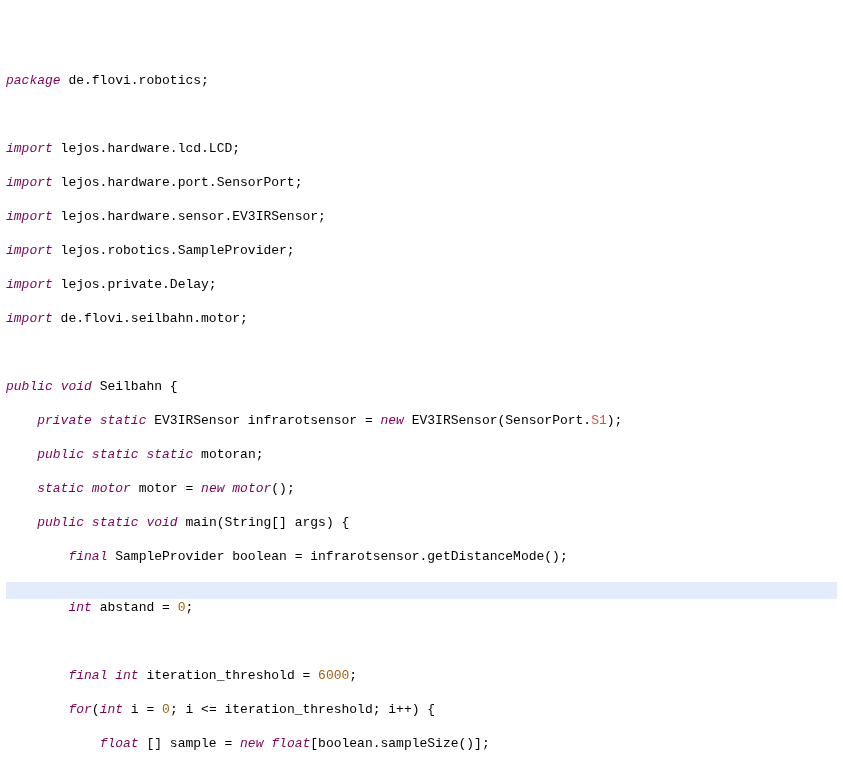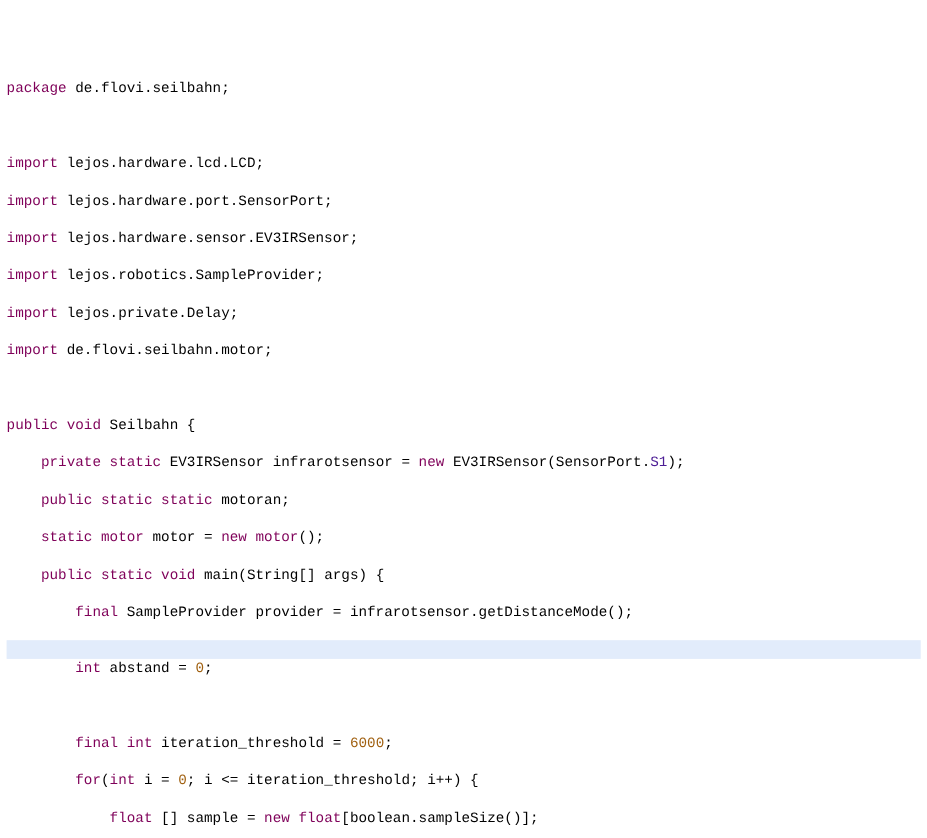--- a/index.html
+++ b/index.html
@@ -5,47 +5,47 @@
   body {
     margin: 0;
     padding: 4px 6px;
     font-family: "Courier New", monospace;
     font-size: 13px;
     line-height: 17px;
     background: #ffffff;
     color: #000000;
     white-space: pre;
   }
-  .kw       { color: #7f0059; }   
-  .str      { color: #4c1d95; }   
+  .kw       { color: #7f0059; font-style: italic; }   
+  .str      { color: #ef4444; }   
   .num      { color: #a06010; }   
   .hl       { background: #e2ecfb; display: inline-block; width: 100%; }
   
   [data-name="code-line"] { display:block; }
 </style>
 </head>
 <body>
 
 
 
-<span data-name="code-line"><span class="kw" data-name="keyword-package">package</span><span data-name="package-path"> de.flovi.seilbahn;</span></span>
+<span data-name="code-line"><span class="kw" data-name="keyword-package">package</span><span data-name="package-path"> de.flovi.robotics;</span></span>
 <span data-name="code-line"> </span>
 <span data-name="code-line"><span class="kw" data-name="keyword-import">import</span><span data-name="import-path"> lejos.hardware.lcd.LCD;</span></span>
 <span data-name="code-line"><span class="kw" data-name="keyword-import">import</span><span data-name="import-path"> lejos.hardware.port.SensorPort;</span></span>
 <span data-name="code-line"><span class="kw" data-name="keyword-import">import</span><span data-name="import-path"> lejos.hardware.sensor.EV3IRSensor;</span></span>
 <span data-name="code-line"><span class="kw" data-name="keyword-import">import</span><span data-name="import-path"> lejos.robotics.SampleProvider;</span></span>
 <span data-name="code-line"><span class="kw" data-name="keyword-import">import</span><span data-name="import-path"> lejos.private.Delay;</span></span>
 <span data-name="code-line"><span class="kw" data-name="keyword-import">import</span><span data-name="import-path"> de.flovi.seilbahn.motor;</span></span>
 <span data-name="code-line"> </span>
 <span data-name="code-line"><span class="kw" data-name="keyword-public">public</span><span> </span><span class="kw" data-name="keyword-class">void</span><span data-name="class-name"> Seilbahn {</span></span>
 <span data-name="code-line">    <span class="kw" data-name="keyword-private">private</span><span> </span><span class="kw" data-name="keyword-static">static</span><span data-name="field-decl"> EV3IRSensor infrarotsensor = </span><span class="kw" data-name="keyword-new">new</span><span data-name="ctor-call"> EV3IRSensor(SensorPort.</span><span class="str" data-name="enum-constant">S1</span><span>);</span></span>
 <span data-name="code-line">    <span class="kw" data-name="keyword-public">public</span><span> </span><span class="kw" data-name="keyword-static">static</span><span> </span><span class="kw" data-name="keyword-boolean">static</span><span data-name="field-name"> motoran;</span></span>
 <span data-name="code-line">    <span class="kw" data-name="keyword-static">static</span><span> </span><span class="kw" data-name="type-motor">motor</span><span data-name="field-decl"> motor = </span><span class="kw" data-name="keyword-new">new</span><span> </span><span class="kw" data-name="type-motor">motor</span><span>();</span></span>
 <span data-name="code-line">    <span class="kw" data-name="keyword-public">public</span><span> </span><span class="kw" data-name="keyword-static">static</span><span> </span><span class="kw" data-name="keyword-void">void</span><span data-name="main-signature"> main(String[] args) {</span></span>
-<span data-name="code-line">        <span class="kw" data-name="keyword-final">final</span><span data-name="provider-decl"> SampleProvider provider = infrarotsensor.getDistanceMode();</span></span>
+<span data-name="code-line">        <span class="kw" data-name="keyword-final">final</span><span data-name="provider-decl"> SampleProvider boolean = infrarotsensor.getDistanceMode();</span></span>
 <span class="hl" data-name="highlighted-line">        </span>
 <span data-name="code-line">        <span class="kw" data-name="keyword-int">int</span><span> abstand = </span><span class="num" data-name="number-literal">0</span><span>;</span></span>
 <span data-name="code-line"> </span>
 <span data-name="code-line">        <span class="kw" data-name="keyword-final">final</span><span> </span><span class="kw" data-name="keyword-int">int</span><span> iteration_threshold = </span><span class="num" data-name="number-literal">6000</span><span>;</span></span>
 <span data-name="code-line">        <span class="kw" data-name="keyword-for">for</span><span>(</span><span class="kw" data-name="keyword-int">int</span><span> i = </span><span class="num" data-name="number-literal">0</span><span>; i &lt;= iteration_threshold; i++) {</span></span>
 <span data-name="code-line">            <span class="kw" data-name="keyword-float">float</span><span> [] sample = </span><span class="kw" data-name="keyword-new">new</span><span> </span><span class="kw" data-name="keyword-float">float</span><span>[boolean.sampleSize()];</span></span>
 
 
 
 

